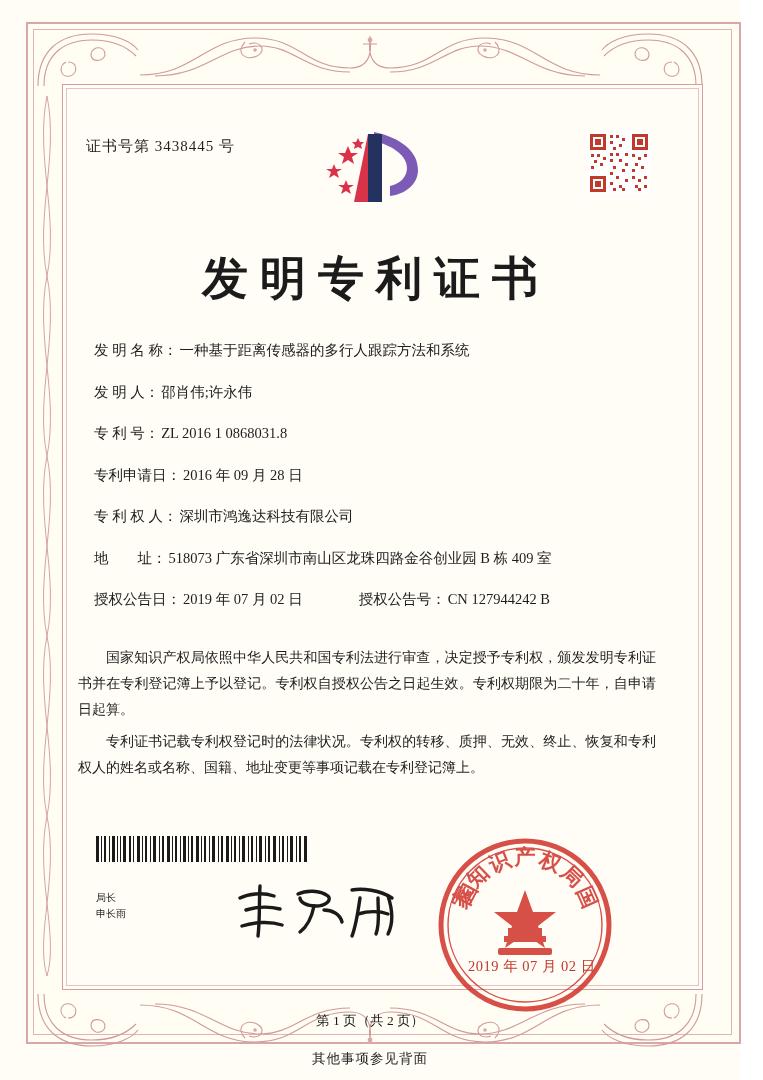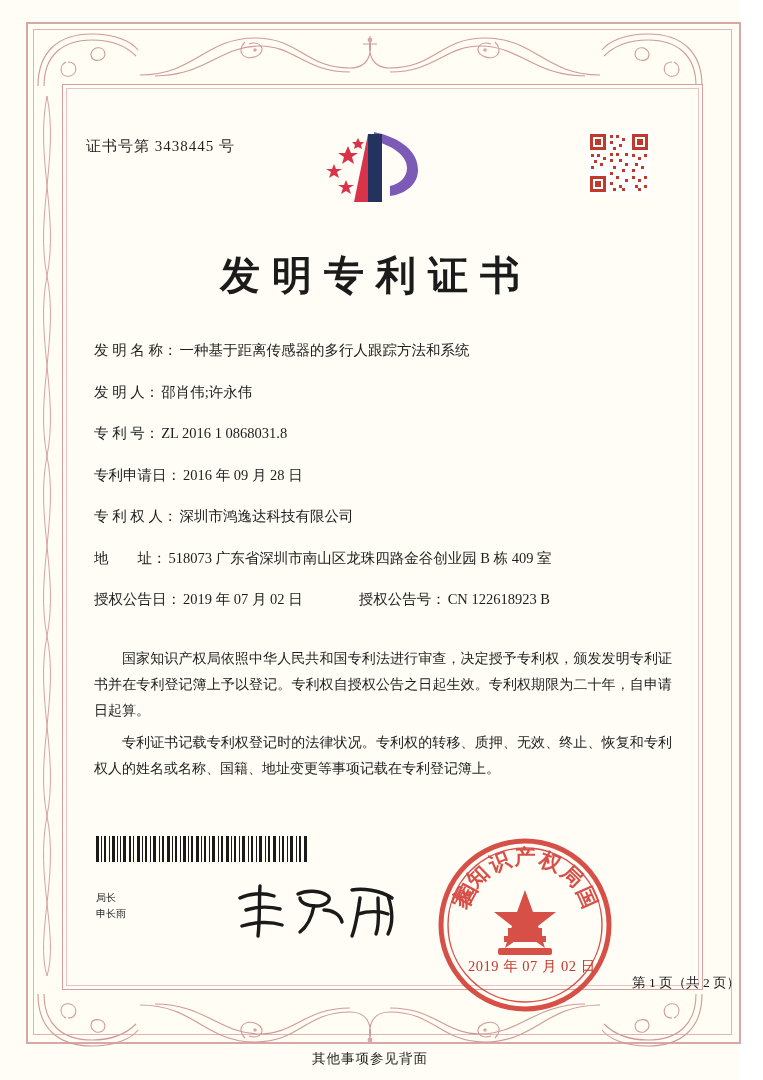--- a/index.html
+++ b/index.html
@@ -116,21 +116,21 @@
     top: 128px;
     width: 128px;
     height: 82px;
   }
 
   .title {
     position: absolute;
     left: 0; right: 0;
     top: 248px;
     text-align: center;
-    font-size: 40px;
+    font-size: 46px;
     letter-spacing: 12px;
     font-weight: bold;
     color: #1b1b1b;
     font-family: "DejaVu Serif", "Liberation Serif", serif;
     text-indent: 12px;
   }
 
   .fields {
     position: absolute;
     left: 94px;
@@ -160,27 +160,28 @@
   }
   .field-row.two-col .f-value { flex: 0 0 auto; }
   .f-label2 {
     flex: 0 0 auto;
     margin-left: 56px;
     white-space: pre;
   }
 
   .paras {
     position: absolute;
-    left: 94px;
+    left: 78px;
     top: 646px;
     width: 578px;
     font-size: 14px;
     line-height: 1.85;
     color: #1d1d1d;
     text-align: justify;
+    font-family: Liberation Mono, monospace;
   }
   .paras p {
     margin: 0 0 6px 0;
     text-indent: 28px;
   }
 
   .barcode {
     position: absolute;
     left: 96px;
     top: 836px;
@@ -217,22 +218,22 @@
     top: 957px;
     font-size: 14.5px;
     color: #c0392b;
     letter-spacing: 0.5px;
     z-index: 5;
   }
 
   .page-no {
     position: absolute;
     left: 0; right: 0;
-    top: 974px;
-    text-align: right;
+    top: 1012px;
+    text-align: center;
     font-size: 13.5px;
     color: #1d1d1d;
   }
   .footnote {
     position: absolute;
     left: 0; right: 0;
     top: 1050px;
     text-align: center;
     font-size: 13.5px;
     color: #1d1d1d;
@@ -452,21 +453,21 @@
       <span class="f-colon">：</span>
       <span class="f-value">518073 广东省深圳市南山区龙珠四路金谷创业园 B 栋 409 室</span>
     </div>
 
     <div class="field-row two-col">
       <span class="f-label">授权公告日</span>
       <span class="f-colon">：</span>
       <span class="f-value">2019 年 07 月 02 日</span>
       <span class="f-label2">授权公告号</span>
       <span class="f-colon">：</span>
-      <span class="f-value">CN 122618923 B</span>
+      <span class="f-value">CN 127944242 B</span>
     </div>
 
   </div>
 
   <div class="paras">
     <p>国家知识产权局依照中华人民共和国专利法进行审查，决定授予专利权，颁发发明专利证书并在专利登记簿上予以登记。专利权自授权公告之日起生效。专利权期限为二十年，自申请日起算。</p>
     <p>专利证书记载专利权登记时的法律状况。专利权的转移、质押、无效、终止、恢复和专利权人的姓名或名称、国籍、地址变更等事项记载在专利登记簿上。</p>
   </div>
 
   <div class="barcode">

